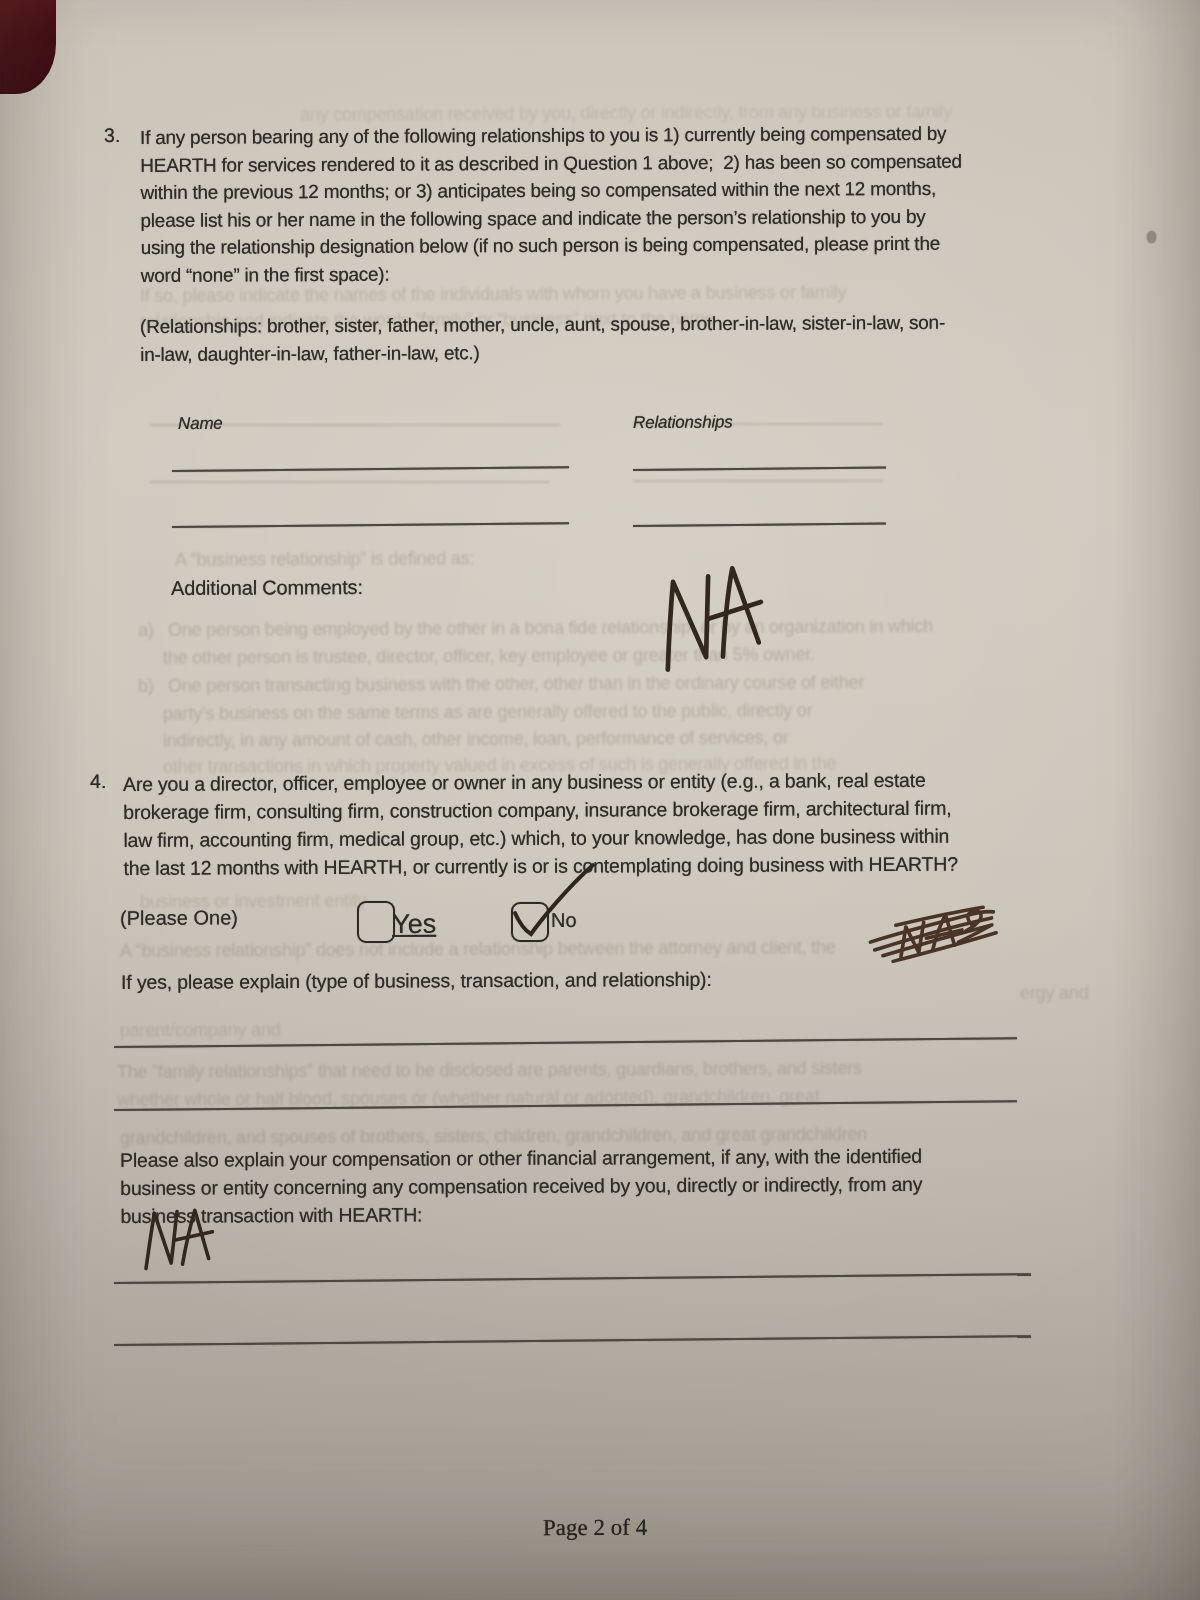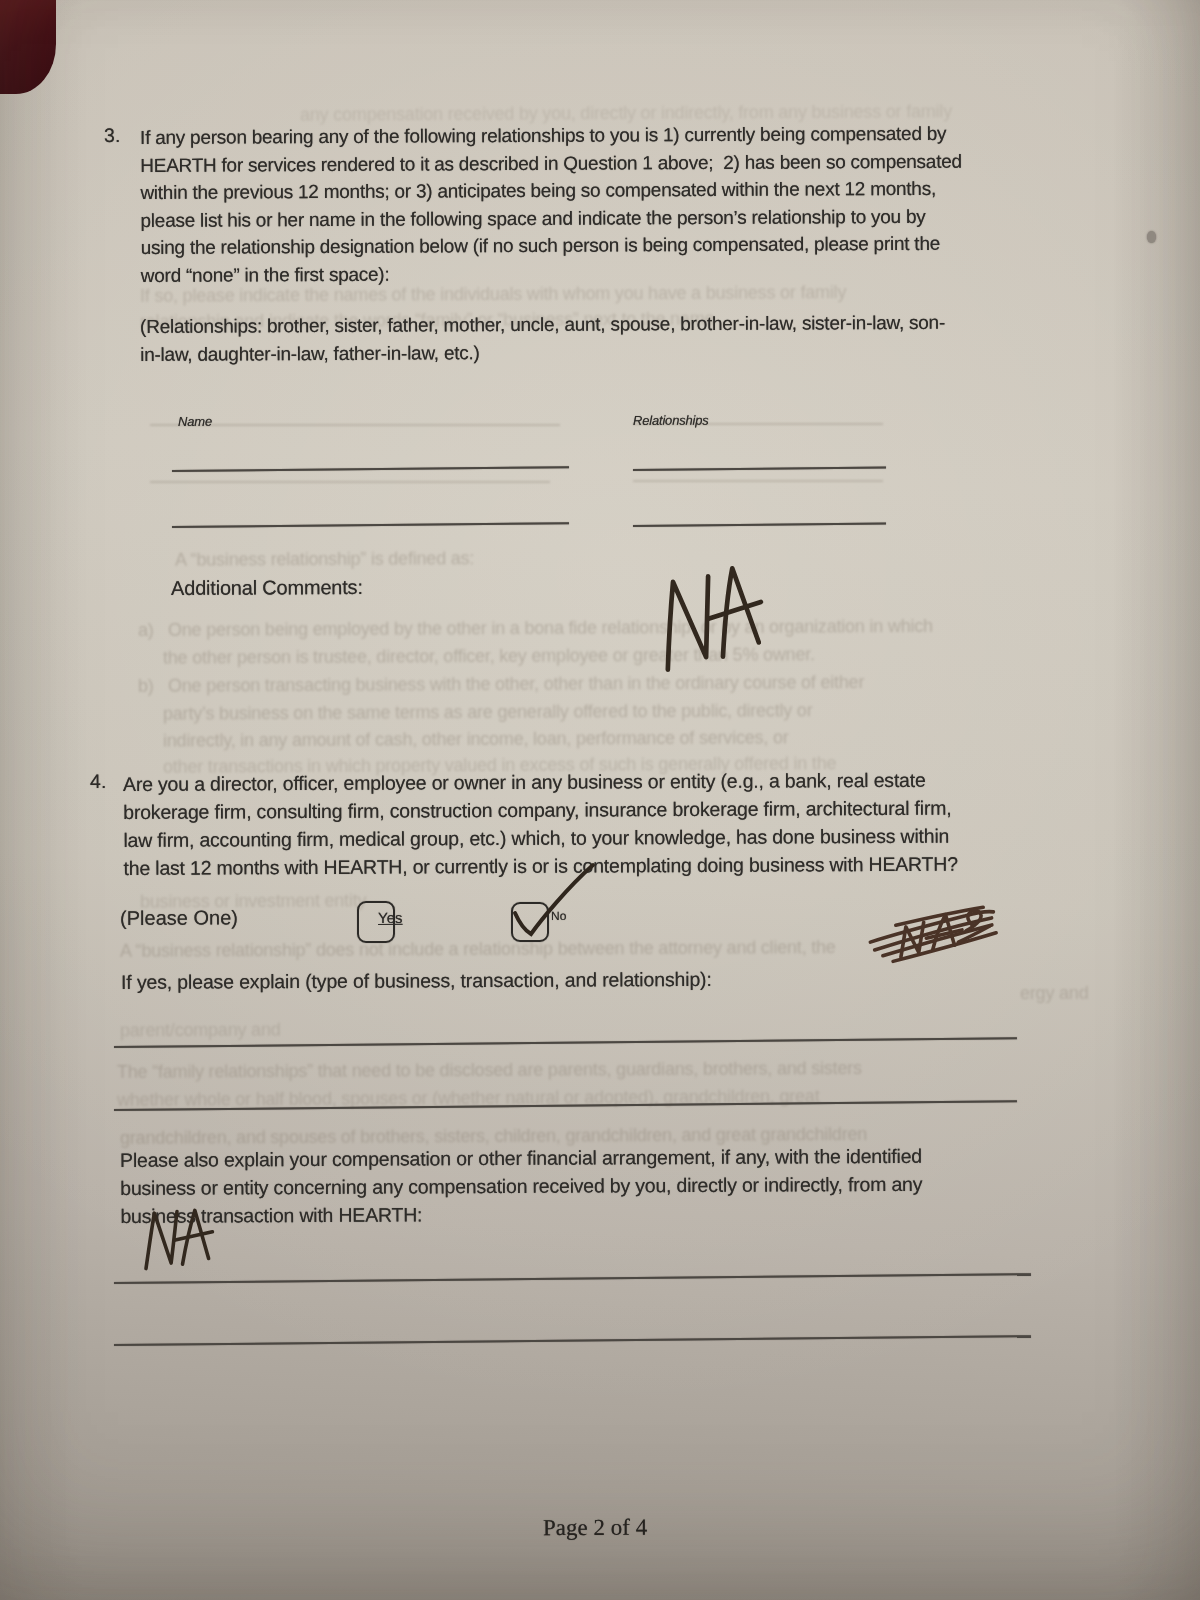--- a/index.html
+++ b/index.html
@@ -17,29 +17,29 @@
     background:linear-gradient(155deg,#5a191c 0%,#451217 45%,#380d12 100%);
     border-bottom-right-radius:40px 50px;}
   .speck{position:absolute;left:1147px;top:231px;width:9px;height:12px;border-radius:50%;
     background:#948e86;box-shadow:0 0 2px rgba(70,64,58,.6);z-index:4;}
 
   .txt{position:absolute;white-space:pre-wrap;z-index:3;
     text-shadow:0 0 .8px rgba(43,40,37,.72);transform:rotate(-.3deg);transform-origin:left top;}
   .q3body{left:140px;top:124px;width:960px;font-size:19px;line-height:27.5px;letter-spacing:-.25px;}
   .q3num{left:104px;top:124px;font-size:19.5px;}
   .relnote{left:140px;top:313px;width:960px;font-size:19px;line-height:27.5px;letter-spacing:-.25px;}
-  .collabel{font-style:italic;font-size:13px;letter-spacing:-.2px;}
+  .collabel{font-style:italic;font-size:17px;letter-spacing:-.2px;}
   .namelab{left:178px;top:414px;}
   .rellab{left:633px;top:413px;}
   .addl{left:171px;top:577px;font-size:20px;letter-spacing:-.2px;}
   .q4num{left:90px;top:770px;font-size:19.5px;}
   .q4body{left:123px;top:770px;width:990px;font-size:19.5px;line-height:28px;letter-spacing:-.2px;}
   .checkone{left:120px;top:907px;font-size:20px;}
-  .yeslab{left:378px;top:909px;font-size:15px;text-decoration:underline;}
-  .nolab{left:551px;top:909px;font-size:12px;}
+  .yeslab{left:392px;top:909px;font-size:27px;text-decoration:underline;}
+  .nolab{left:551px;top:909px;font-size:20px;}
   .ifyes{left:121px;top:971px;font-size:19.5px;letter-spacing:-.15px;}
   .para{left:120px;top:1146px;width:980px;font-size:19.5px;line-height:28px;letter-spacing:-.2px;}
   .footer{left:0;top:1518px;width:1190px;text-align:center;
     font-family:"Liberation Serif",serif;font-size:23px;color:#24221f;
     text-shadow:0 0 .8px rgba(36,34,31,.7);}
 
   .line{position:absolute;height:2px;background:#4b4742;z-index:2;
     box-shadow:0 0 1px rgba(70,64,58,.65);transform:rotate(-.55deg);transform-origin:left center;}
   .l1a{left:172px;top:470px;width:397px;}
   .l1b{left:633px;top:469px;width:253px;}

